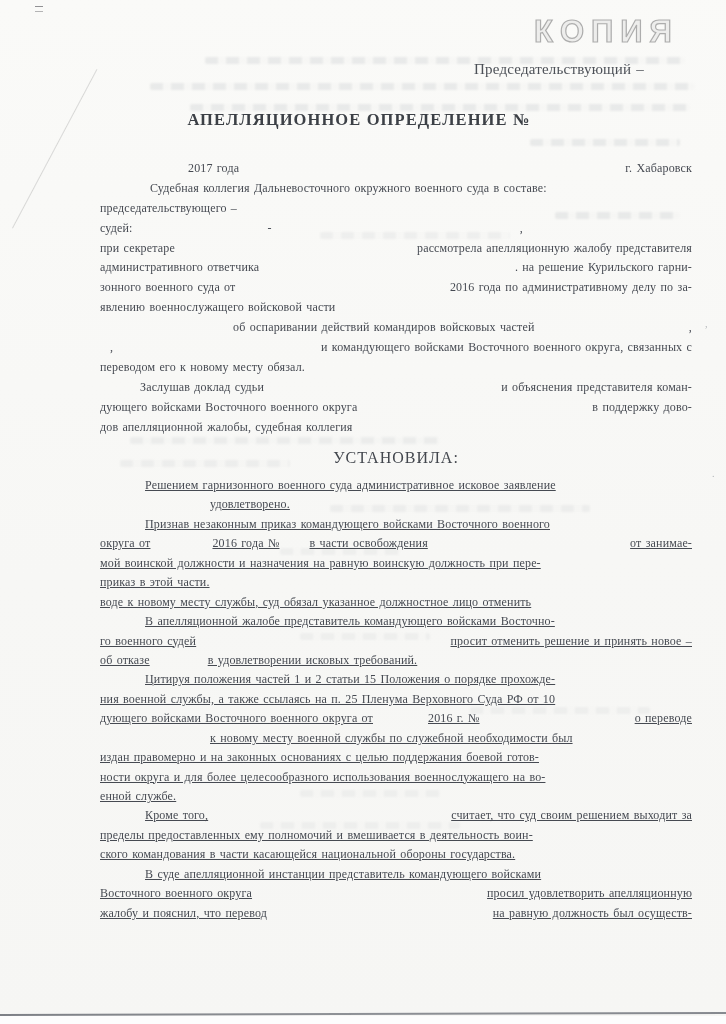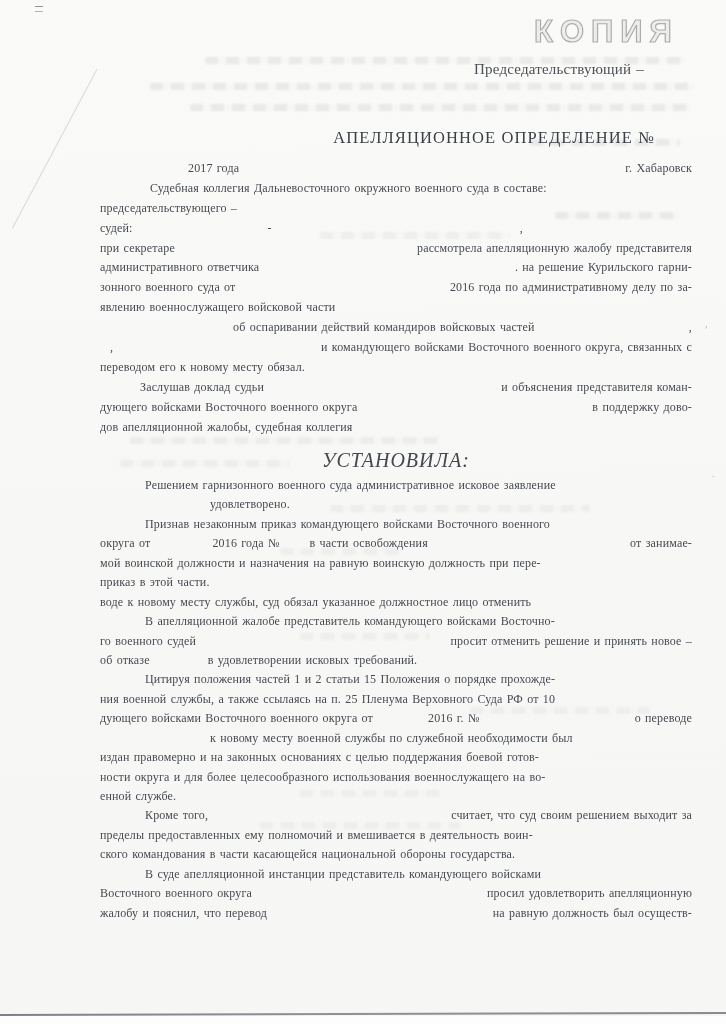--- a/index.html
+++ b/index.html
@@ -43,36 +43,36 @@
     color:rgba(210,210,210,0.30);
     -webkit-text-stroke:1.2px rgba(150,150,150,0.75);
     filter:blur(.3px);
     margin-left:12px;
   }
   .presiding{
     position:absolute;left:474px;top:61px;
     font-size:15px;color:#4c5057;letter-spacing:.2px;word-spacing:1px;
   }
   .title{
-    position:absolute;left:63px;top:128px;width:592px;text-align:right;
-    font-size:16.5px;font-weight:normal;letter-spacing:1.1px;color:#3c4046;
+    position:absolute;left:63px;top:110px;width:592px;text-align:center;
+    font-size:16.5px;font-weight:bold;letter-spacing:1.1px;color:#3c4046;
   }
   .heading{
     position:absolute;left:100px;top:449px;width:592px;text-align:center;
-    font-size:20px;color:#43474e;letter-spacing:1px;font-style:italic;
+    font-size:16px;color:#43474e;letter-spacing:1px;
   }
   .lines{
     position:absolute;left:100px;width:592px;
     font-size:12px;color:#464a52;letter-spacing:.15px;word-spacing:1.1px;
   }
   #intro-lines{top:161px;}
   #body-lines{top:478px;}
   .tline{display:flex;align-items:baseline;white-space:pre;}
   #intro-lines .tline{height:19.9px;}
-  #body-lines .tline{height:19.45px;}
+  #body-lines .tline{height:19.45px;text-decoration:underline;}
   .seg{white-space:pre;flex-shrink:0;}
   .gap{display:inline-block;flex-shrink:0;height:1px;}
   .flexgap{flex:1 1 auto;min-width:8px;height:1px;}
 </style>
 </head>
 <body>
 
 <div class="page">
 
   <div class="corner-mark"></div>

